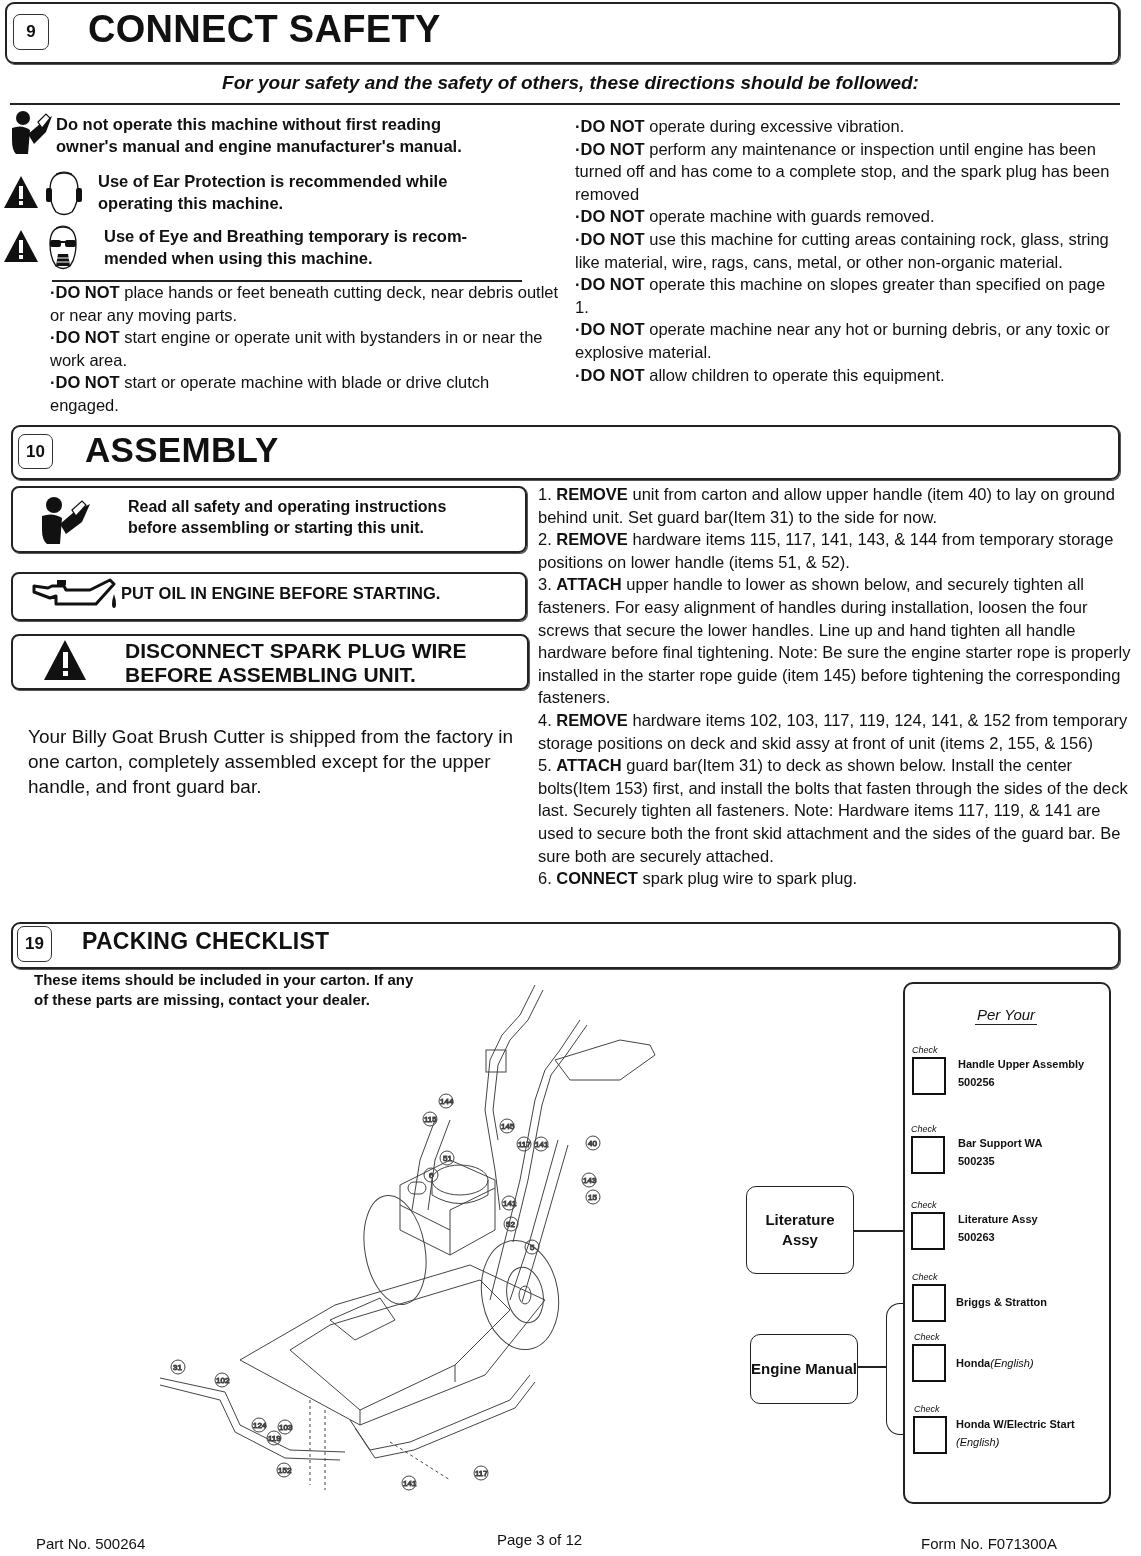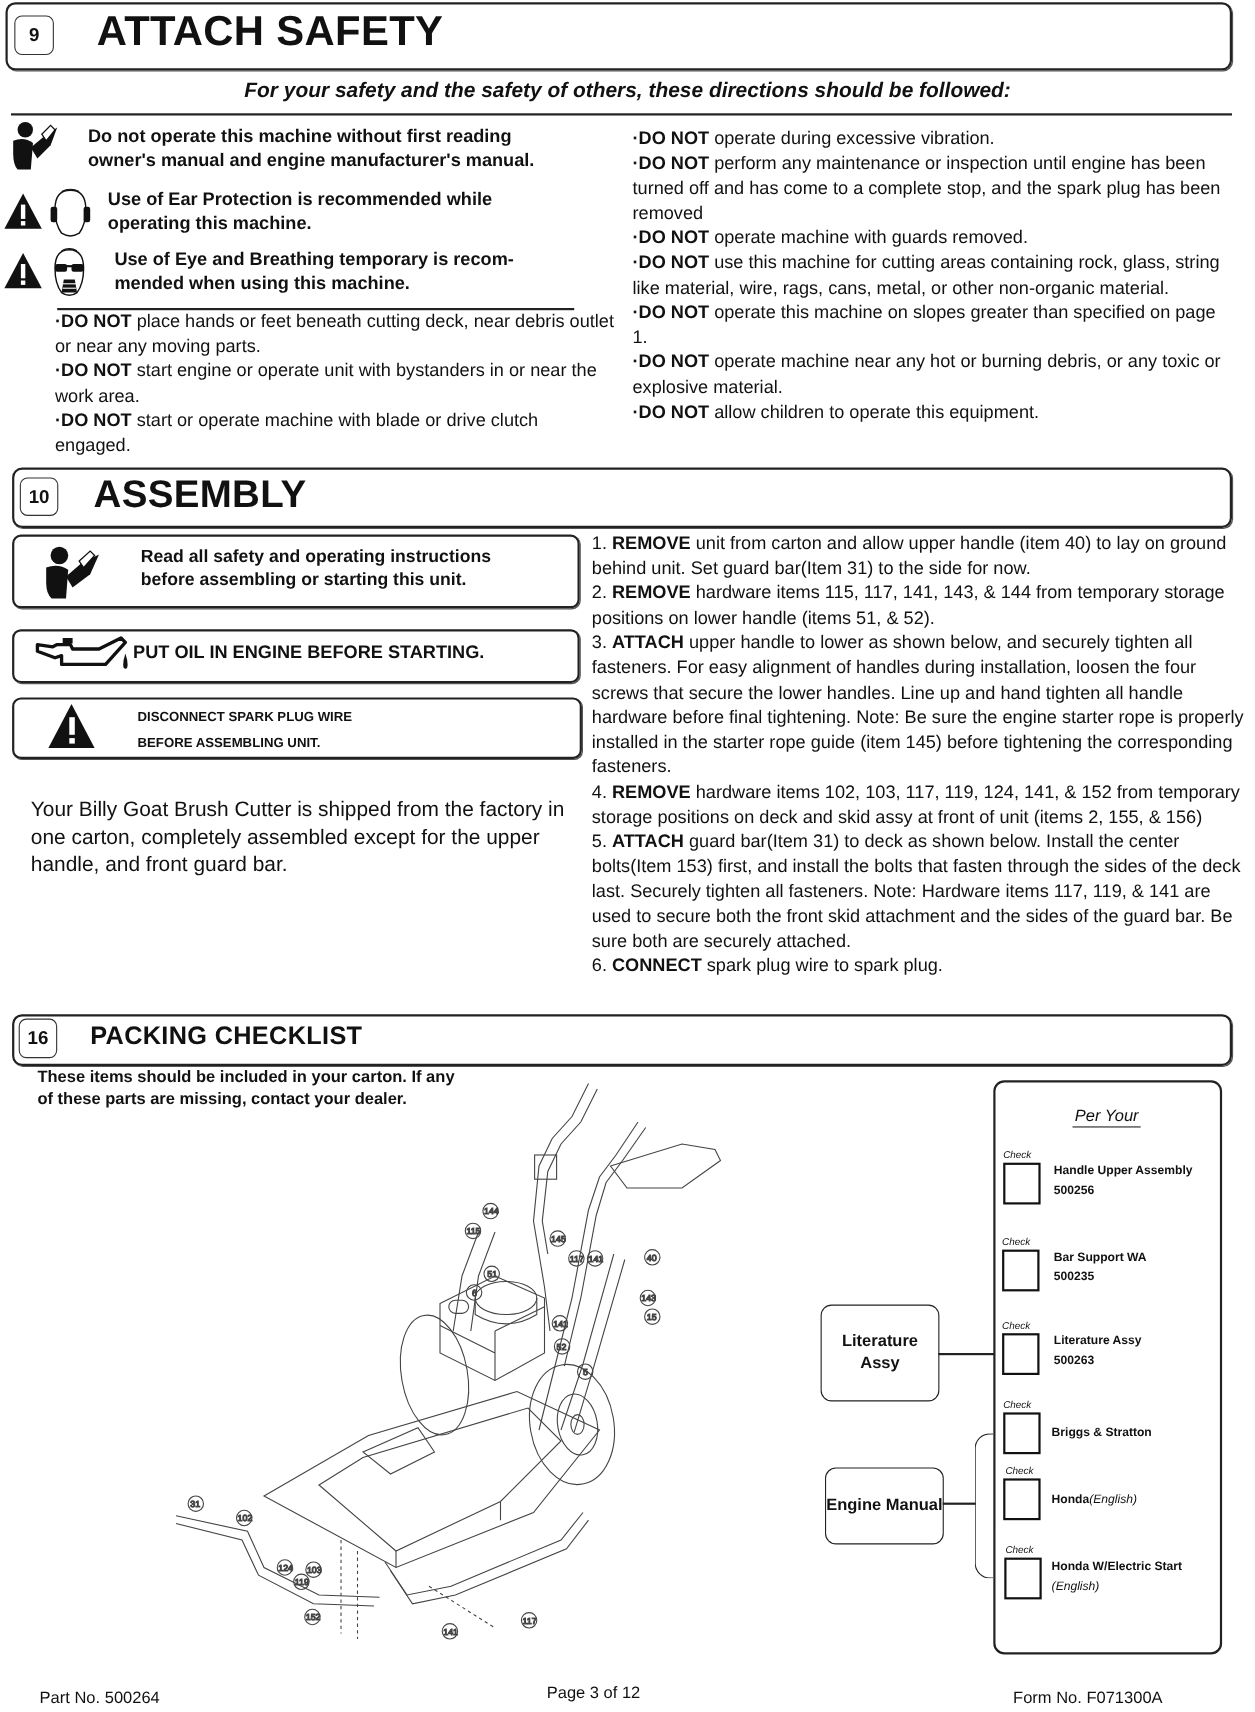--- a/index.html
+++ b/index.html
@@ -45,32 +45,32 @@
   }
   .footer { position: absolute; top: 1535px; font-size: 15px; }
   svg { overflow: visible; }
   .callnum { font-family: "Liberation Sans", sans-serif; font-size: 8px; fill: #333; }
 </style>
 </head>
 <body>
 
 <div class="sec-header" style="left:5px;top:2px;width:1111px;height:58px;"></div>
 <div class="sec-num" style="left:13px;top:14px;width:34px;height:34px;">9</div>
-<div class="sec-title" style="left:88px;top:8px;font-size:38px;">ATTACH SAFETY</div>
+<div class="sec-title" style="left:88px;top:8px;font-size:38px;">CONNECT SAFETY</div>
 
 <div class="subtitle">For your safety and the safety of others, these directions should be followed:</div>
 <div class="rule" style="left:10px;top:103px;width:1110px;"></div>
 
 <svg class="abs" style="left:8px;top:110px;" width="48" height="46" viewBox="0 0 48 46">
   <circle cx="15" cy="8" r="7" fill="#111"></circle>
   <path d="M4 18 Q14 14 22 20 L20 44 L8 44 Q4 40 4 30 Z" fill="#111"></path>
   <path d="M20 24 L32 14 L44 6 L38 22 L26 34 Z" fill="#111"></path>
   <path d="M30 12 L38 4 L42 8 L34 18 Z" fill="#fff" stroke="#111" stroke-width="1.2"></path>
 </svg>
-<div class="warn-text" style="left:56px;top:113px;margin-left:24px;">
+<div class="warn-text" style="left:56px;top:113px;">
   <div>Do not operate this machine without first reading</div>
   <div>owner's manual and engine manufacturer's manual.</div>
 </div>
 
 <svg class="abs" style="left:2px;top:174px;" width="38" height="36" viewBox="0 0 38 36">
   <path d="M19 2 L36 34 L2 34 Z" fill="#111"></path>
   <rect x="17" y="12" width="4" height="13" fill="#fff"></rect>
   <rect x="17" y="27" width="4" height="4" fill="#fff"></rect>
 </svg>
 <svg class="abs" style="left:46px;top:170px;" width="36" height="48" viewBox="0 0 36 48">
@@ -145,38 +145,38 @@
   <path d="M84 18 Q86 24 86 28 Q86 32 84 32 Q82 32 82 28 Q82 24 84 18 Z" fill="#111"></path>
 </svg>
 <div class="callout-text" style="left:121px;top:584px;font-size:16.5px;">PUT OIL IN ENGINE BEFORE  STARTING.</div>
 
 <div class="callout" style="left:11px;top:634px;width:514px;height:52px;"></div>
 <svg class="abs" style="left:42px;top:638px;" width="46" height="44" viewBox="0 0 46 44">
   <path d="M23 2 L44 42 L2 42 Z" fill="#111"></path>
   <rect x="21" y="14" width="5" height="16" fill="#fff"></rect>
   <rect x="21" y="33" width="5" height="5" fill="#fff"></rect>
 </svg>
-<div class="callout-text" style="left:125px;top:639px;font-size:12px;line-height:24px;">
+<div class="callout-text" style="left:125px;top:639px;font-size:21px;line-height:24px;">
   <div>DISCONNECT SPARK PLUG WIRE</div>
   <div>BEFORE ASSEMBLING UNIT.</div>
 </div>
 
 <div class="intro">Your Billy Goat Brush Cutter is shipped from the factory in one carton, completely assembled except for the upper handle, and front guard bar.</div>
 
 <div class="steps">
   <div><span>1. </span><b>REMOVE</b><span> unit from carton and allow upper handle (item 40) to lay on ground behind unit. Set guard bar(Item 31) to the side for now.</span></div>
   <div><span>2.  </span><b>REMOVE</b><span> hardware items 115, 117, 141, 143, &amp; 144 from temporary storage positions on lower handle (items 51, &amp; 52).</span></div>
   <div><span>3. </span><b>ATTACH</b><span> upper handle to lower as shown below, and securely tighten all fasteners. For easy alignment of handles during installation, loosen the four screws that secure the lower handles.  Line up and hand tighten all handle hardware before final tightening.  Note: Be sure the engine starter rope is properly installed in the starter rope guide (item 145) before tightening the corresponding fasteners.</span></div>
   <div><span>4. </span><b>REMOVE</b><span> hardware items 102, 103, 117, 119, 124, 141, &amp; 152 from temporary storage positions on deck and skid assy at front of unit (items 2, 155, &amp; 156)</span></div>
   <div><span>5. </span><b>ATTACH</b><span> guard bar(Item 31) to deck as shown below. Install the center bolts(Item 153) first, and install the bolts that fasten through the sides of the deck last.  Securely tighten all fasteners.  Note: Hardware items 117, 119, &amp; 141 are used to secure both the front skid attachment and the sides of the guard bar.  Be sure both are securely attached.</span></div>
   <div><span>6. </span><b>CONNECT</b><span> spark plug wire to spark plug.</span></div>
 </div>
 
 <div class="sec-header" style="left:11px;top:922px;width:1105px;height:43px;"></div>
-<div class="sec-num" style="left:17px;top:926px;width:33px;height:34px;">16</div>
+<div class="sec-num" style="left:17px;top:926px;width:33px;height:34px;">19</div>
 <div class="sec-title" style="left:82px;top:928px;font-size:23px;">PACKING CHECKLIST</div>
 
 <div class="carton-note">
   <div>These items should be included in your carton.  If any</div>
   <div>of these parts are missing, contact your dealer.</div>
 </div>
 
 <svg class="abs" style="left:150px;top:980px;" width="500" height="535" viewBox="0 0 500 535" fill="none" stroke="#444" stroke-width="1">
 
   <path d="M385 5 L370 35 L352 55 L340 80 L335 130 L340 160 L345 190 L350 230"></path>

